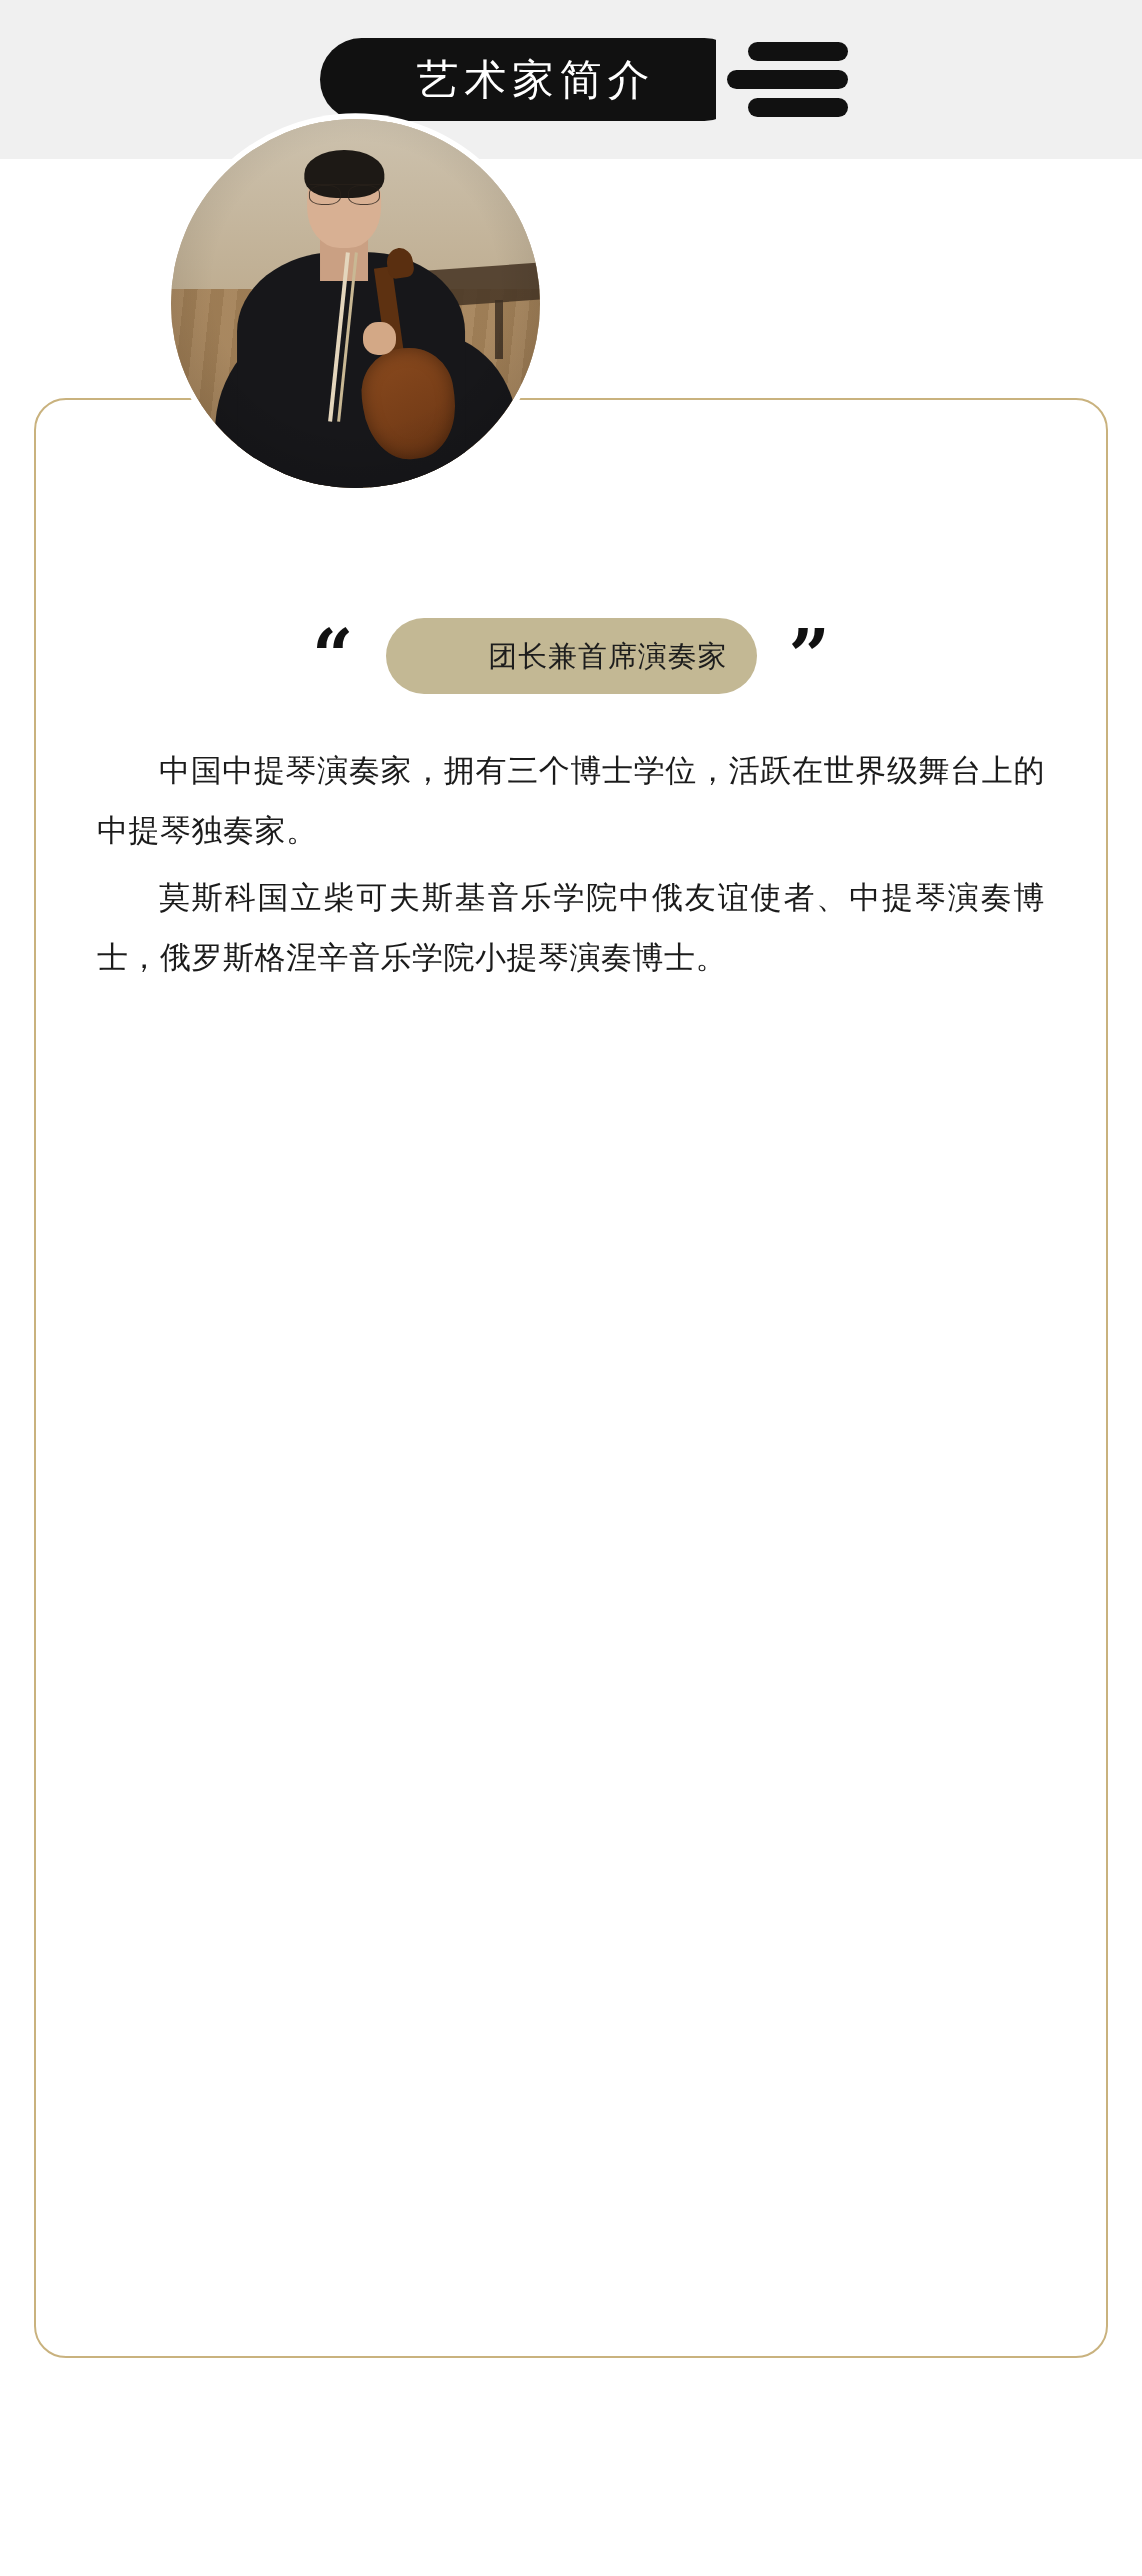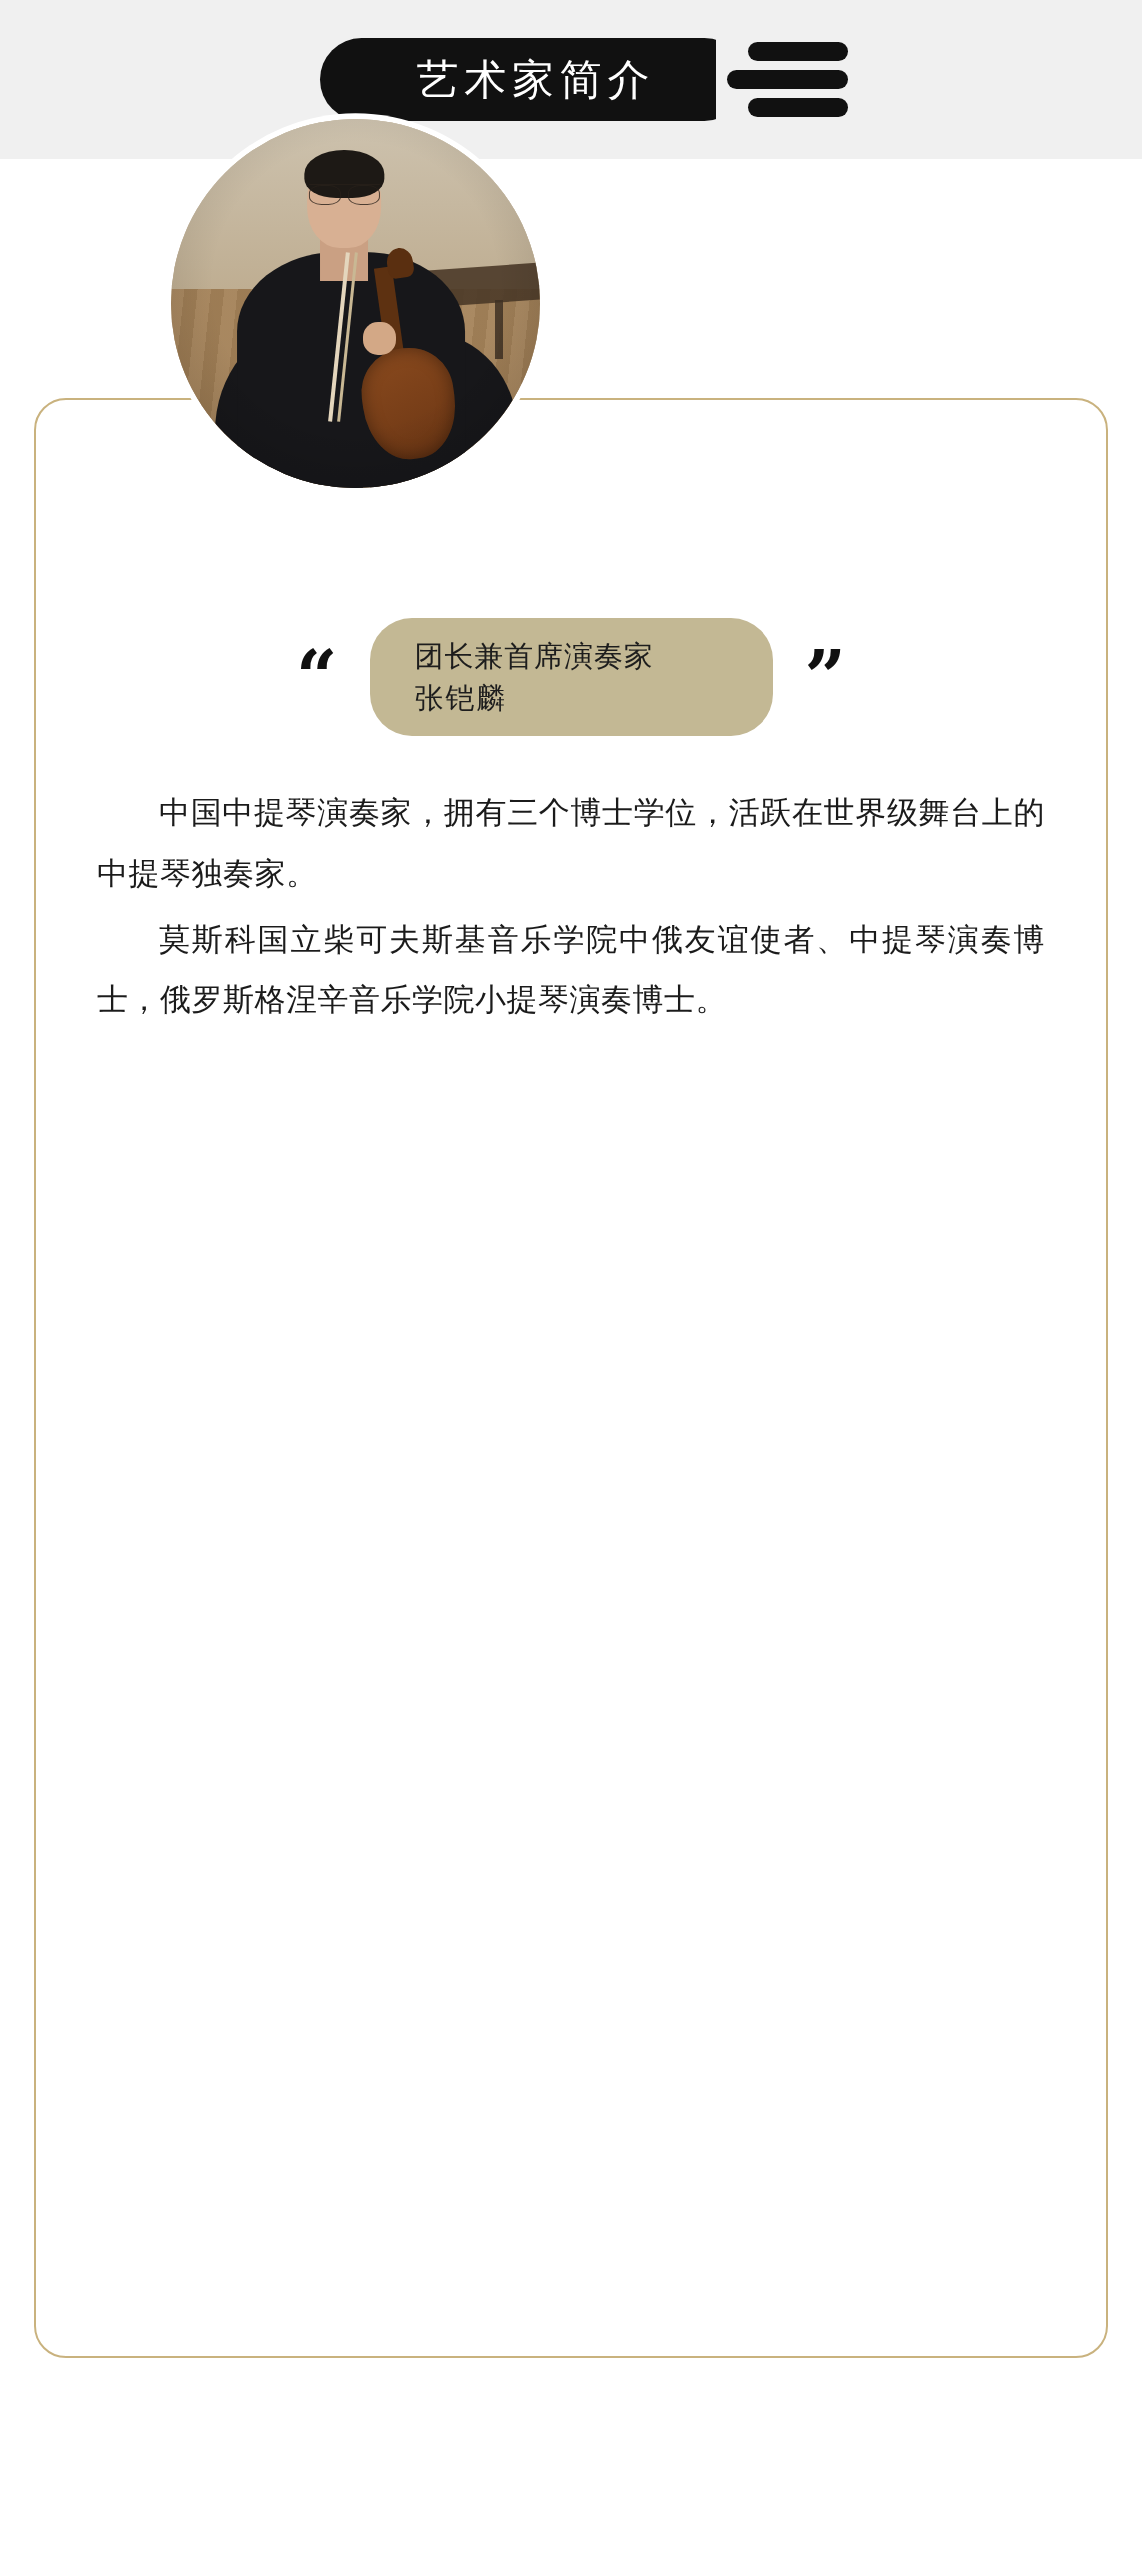--- a/index.html
+++ b/index.html
@@ -217,22 +217,22 @@
     line-height: 0.6;
     color: #111111;
     font-weight: 700;
     user-select: none;
   }
   .qmark.left  { margin-right: 32px; }
   .qmark.right { margin-left: 32px; }
   .name-pill {
     background: #c3b894;
     border-radius: 42px;
-    padding: 17px 45px;
-    text-align: left;
+    padding: 17px 29px;
+    text-align: right;
     color: #1d1d1d;
     font-size: 29px;
     line-height: 1.45;
     min-width: 313px;
   }
   .name-pill .role { display:block; letter-spacing: 0.9px; }
   .name-pill .person { display:block; letter-spacing: 1.9px; }
 
   .body-text p {
     margin: 0 0 5.7px 0;
@@ -259,21 +259,20 @@
     <div class="dash d2"></div>
     <div class="dash d3"></div>
   </div>
 
   <div class="card">
 
     <div class="quote-row">
       <span class="qmark left">“</span>
       <div class="name-pill">
         <span class="role">团长兼首席演奏家</span>
-        <span class="person">张铠麟</span>
       </div>
       <span class="qmark right">”</span>
     </div>
 
     <div class="body-text">
       <p>中国中提琴演奏家，拥有三个博士学位，活跃在世界级舞台上的中提琴独奏家。</p>
       <p>莫斯科国立柴可夫斯基音乐学院中俄友谊使者、中提琴演奏博士，俄罗斯格涅辛音乐学院小提琴演奏博士。</p>
     </div>
 
   </div>

